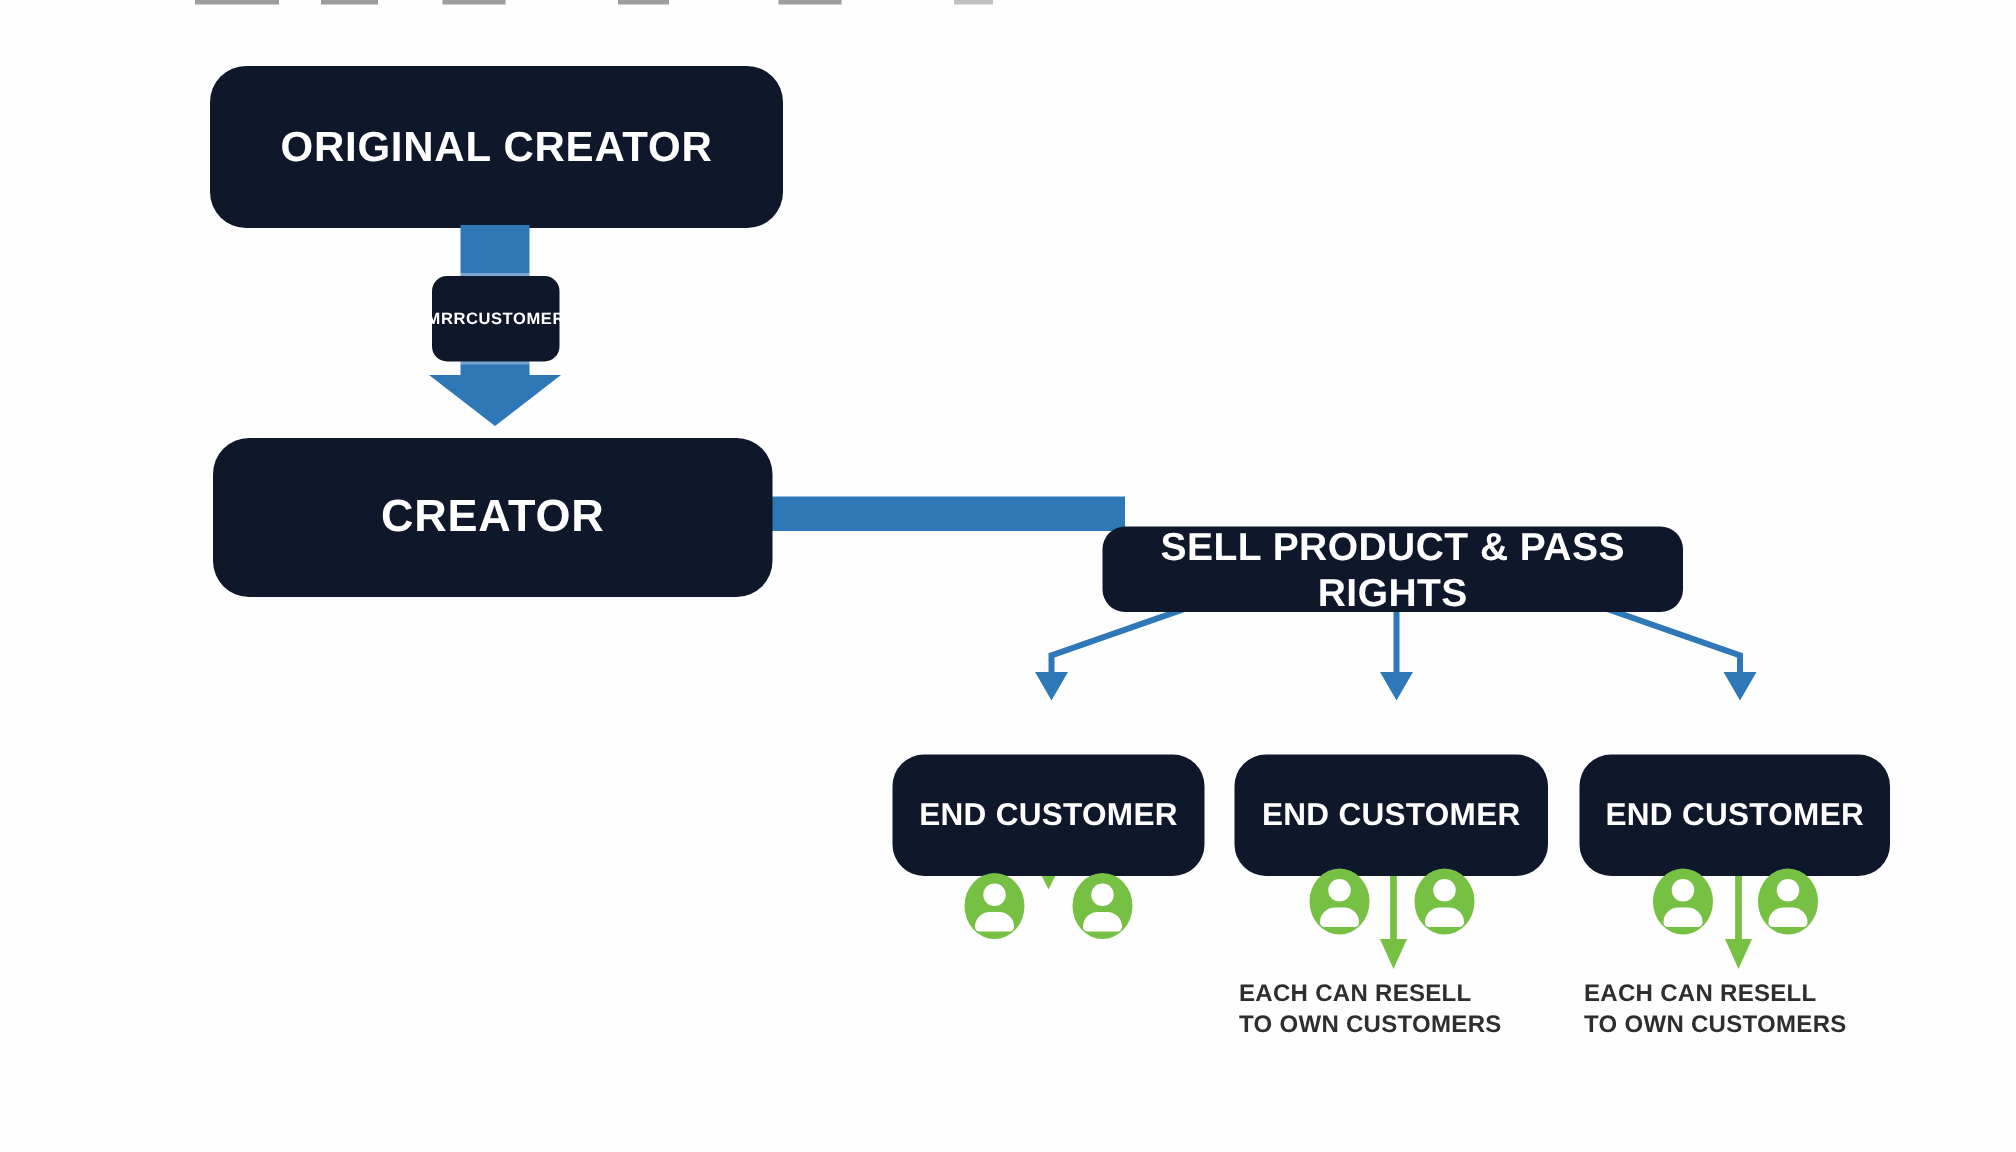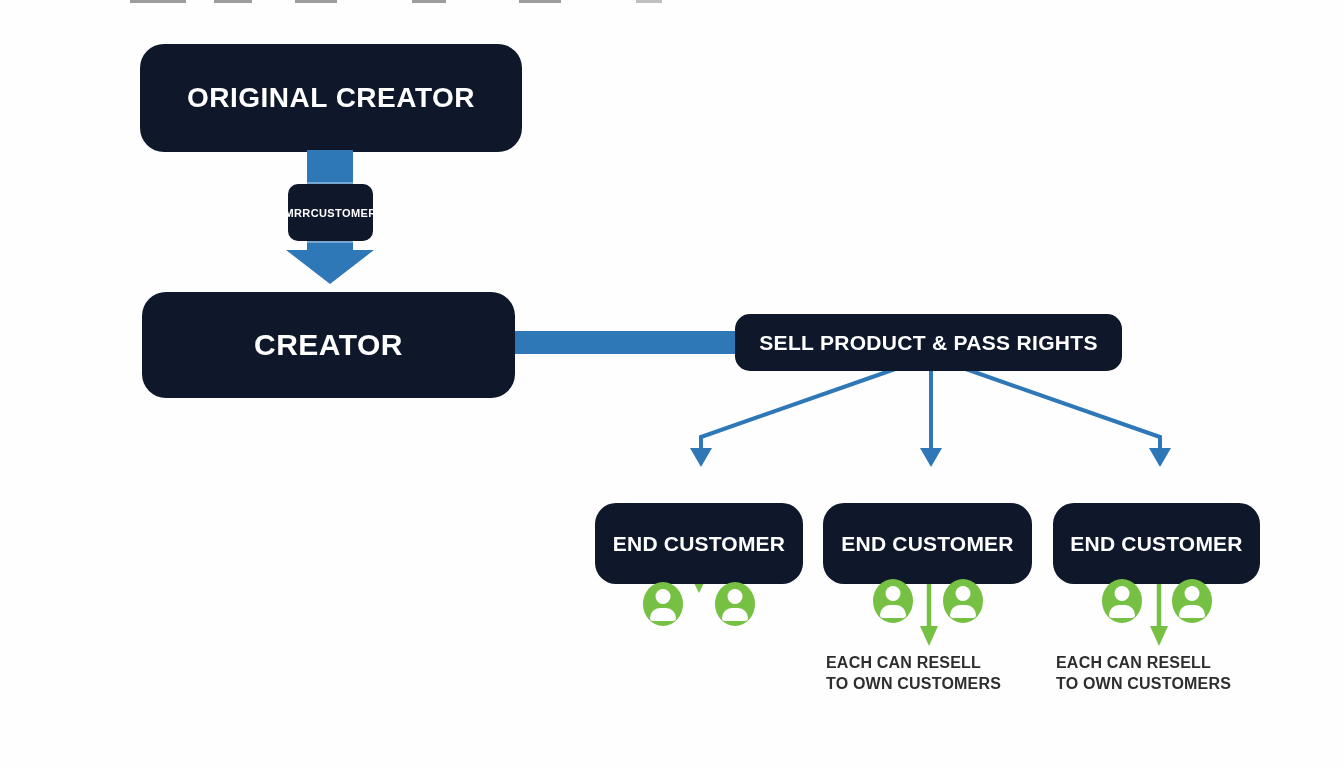--- a/index.html
+++ b/index.html
@@ -7,21 +7,21 @@
     width:1344px;height:768px;position:relative;overflow:hidden;
     background:#fefefe;
     font-family:"Liberation Sans", sans-serif;
   }
   .node{
     position:absolute;display:flex;align-items:center;justify-content:center;
     color:#fff;font-weight:bold;text-align:center;z-index:3;
   }
   .blue{background:#0f172a;}
   .box-xl{border-radius:24px;font-size:28px;letter-spacing:.5px;}
-  .box-wide{border-radius:15px;font-size:21px;letter-spacing:.3px;}
+  .box-wide{border-radius:15px;font-size:26px;letter-spacing:.3px;margin-top:37px;}
   .box-cust{border-radius:21px;font-size:21px;letter-spacing:.2px;margin-top:36px;}
   .badge{
     border-radius:10px;font-size:11px;line-height:18px;z-index:5;
     box-shadow:0 0 0 2px rgba(255,255,255,.35);
     letter-spacing:.4px;
   }
   .stem{position:absolute;background:#2E78B8;z-index:4;}
   .bighead{
     position:absolute;width:0;height:0;z-index:4;
     border-left:44px solid transparent;border-right:44px solid transparent;

